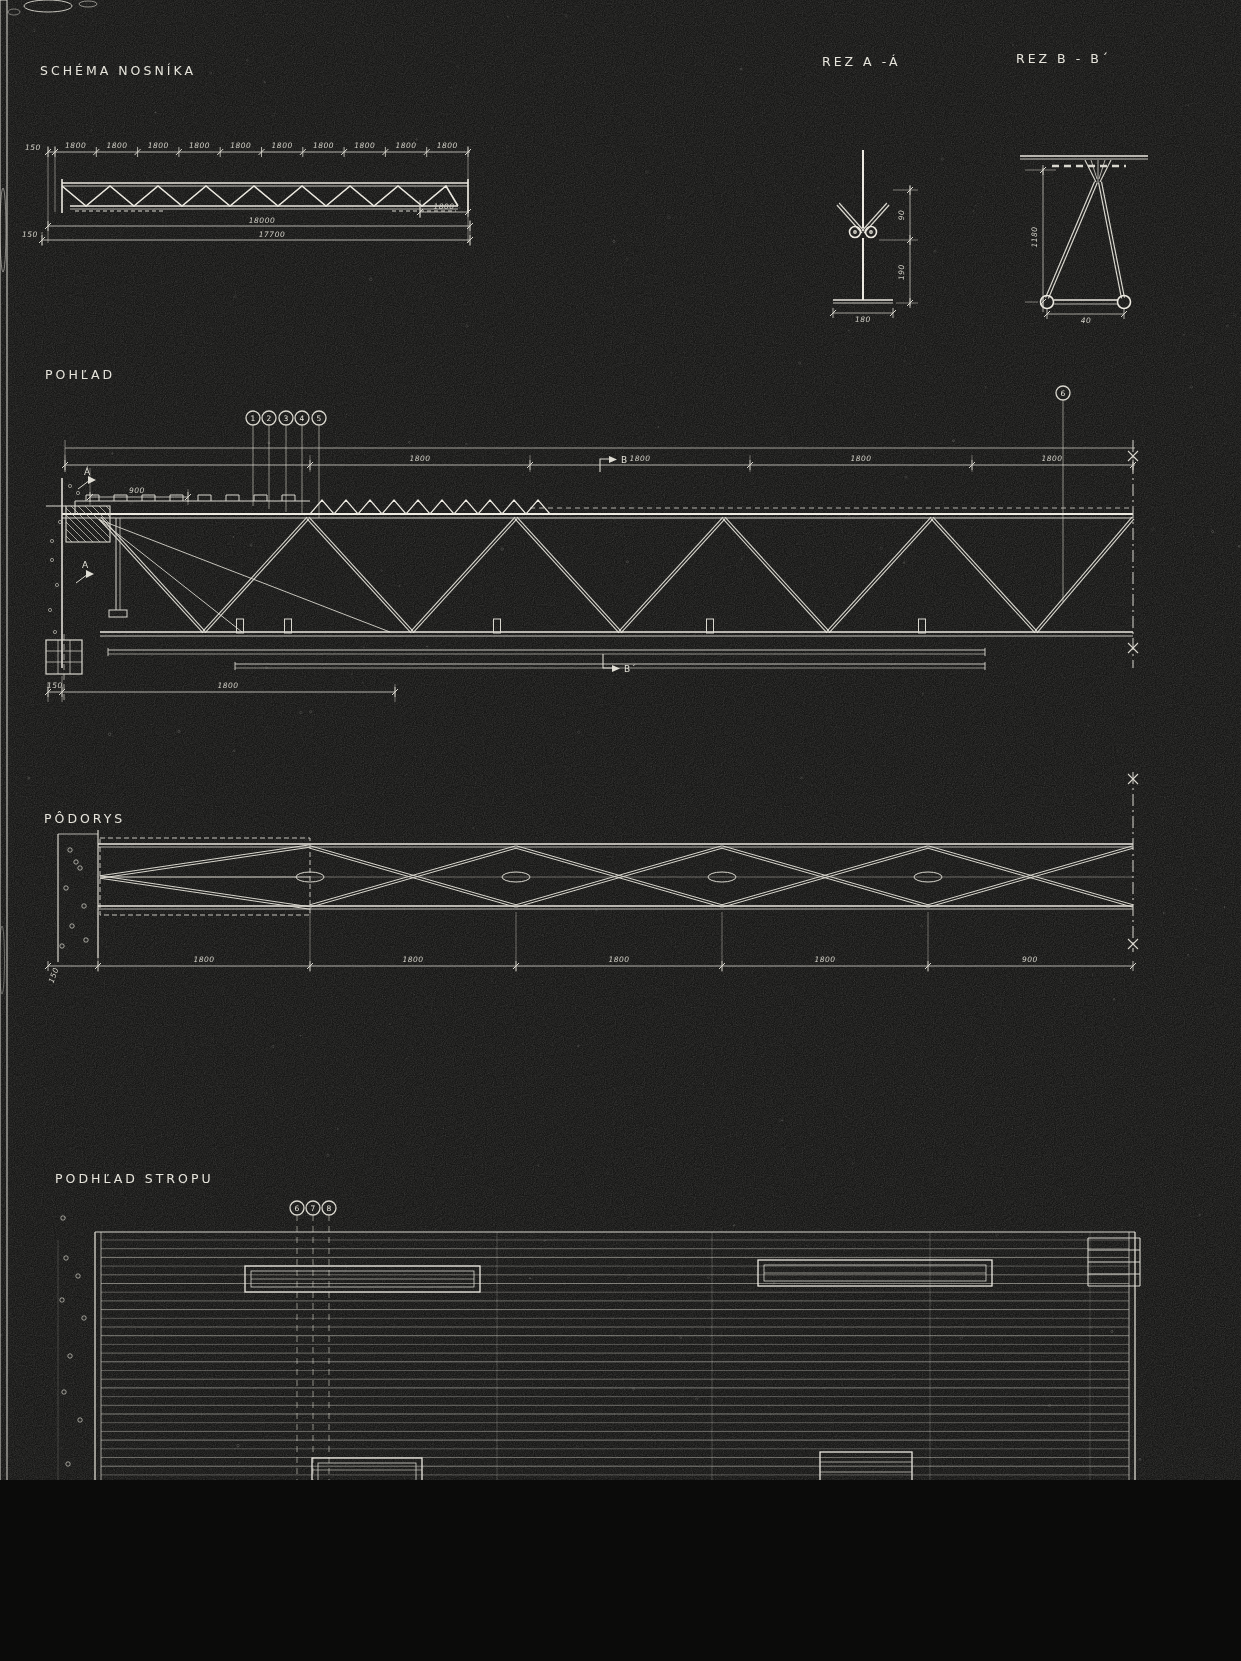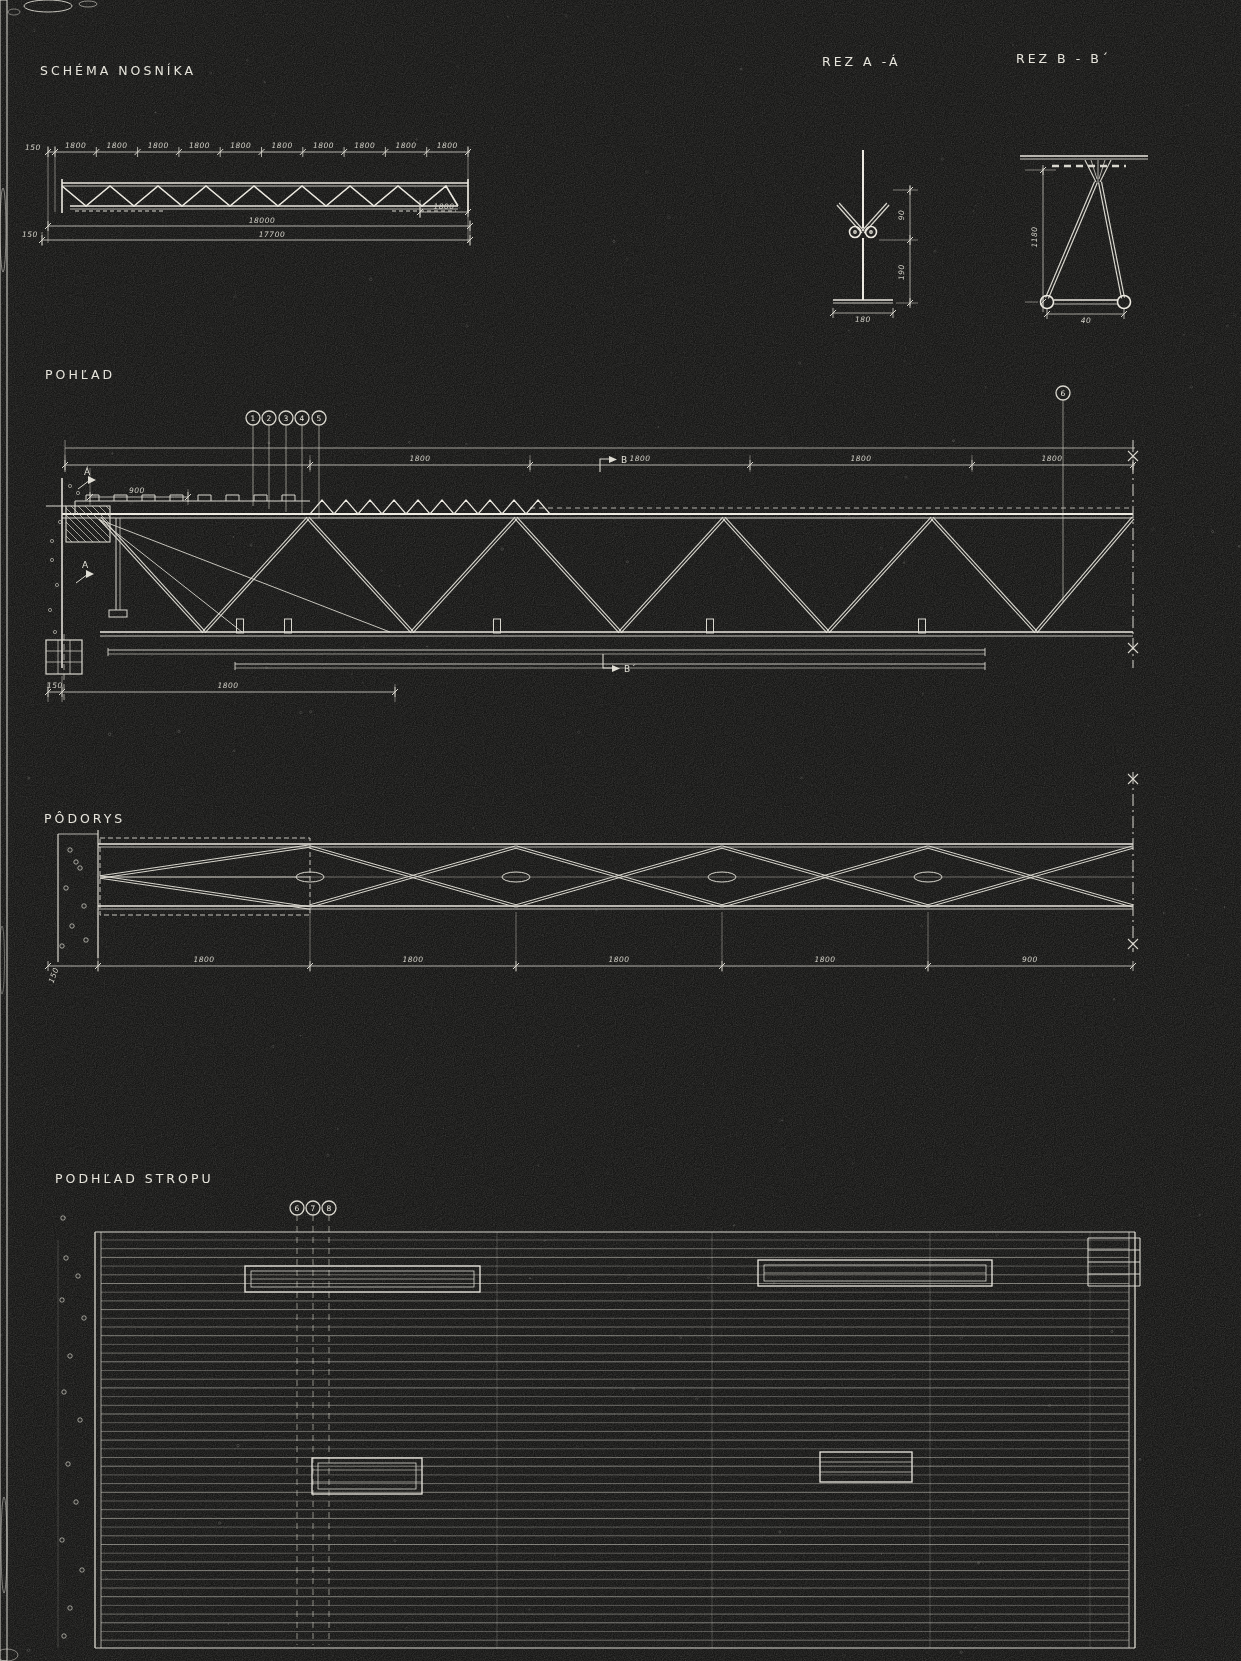--- a/index.html
+++ b/index.html
@@ -1,16 +1,16 @@
 <!DOCTYPE html>
 <html><head>
 <meta charset="utf-8">
 <style>
   html,body{margin:0;padding:0;background:#0b0b0a;}
-  #page{position:relative;width:1241px;height:1661px;background:#171716;overflow:hidden;}
+  #page{position:relative;width:1241px;height:1480px;background:#171716;overflow:hidden;}
   svg{position:absolute;left:0;top:0;}
   line,path,rect,circle,ellipse,polyline{stroke:#d8d6cd;fill:none;stroke-linecap:butt;}
   text{stroke:none;fill:#dedcd3;font-family:"DejaVu Sans",sans-serif;}
   .t-title{font-size:12.5px;letter-spacing:3px;fill:#e6e4db;}
   .t-dim{font-size:7.5px;font-style:italic;letter-spacing:.5px;fill:#d2d0c7;text-anchor:middle;}
   .t-marker{font-size:7.5px;text-anchor:middle;fill:#eae8df;}
   .t-cut{font-size:9px;letter-spacing:1px;fill:#e2e0d7;}
   .b{stroke:#ece9e0;}
   .f{stroke:#b9b7ae;}
 </style>

